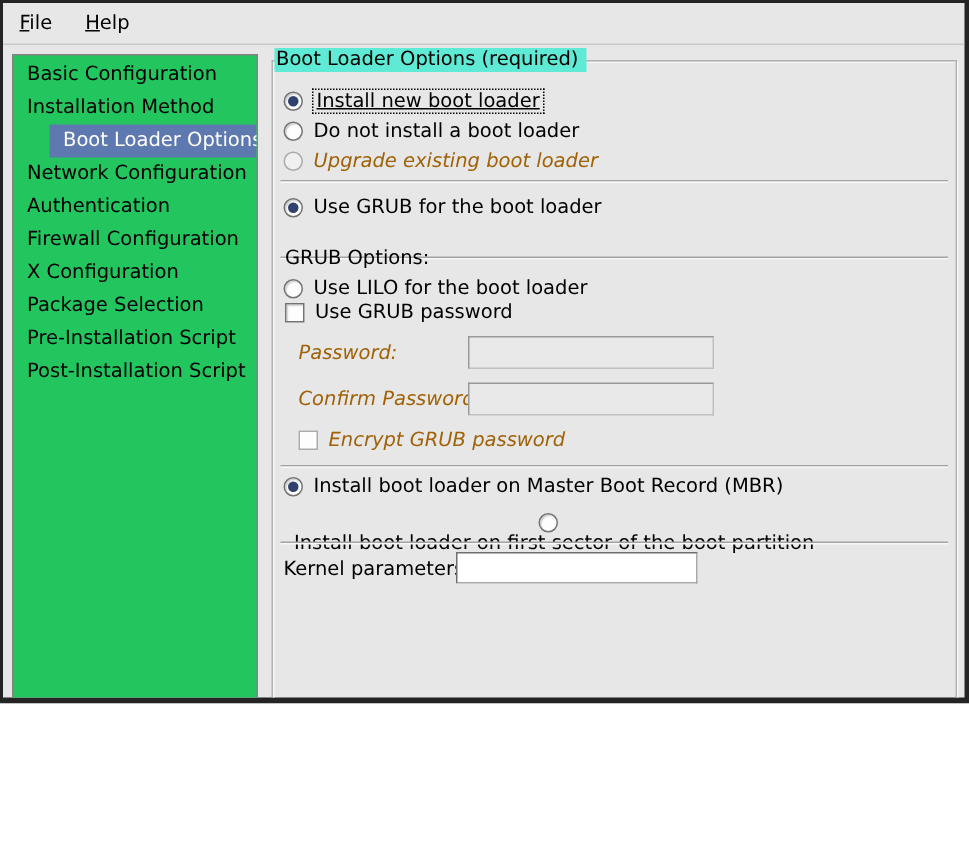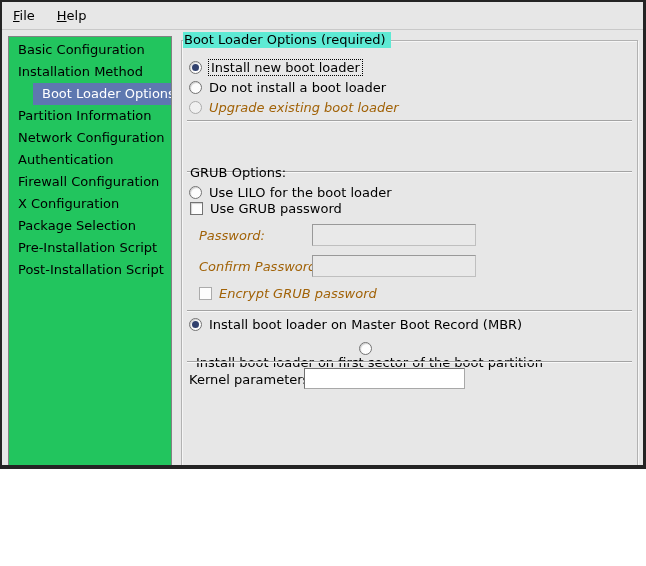--- a/index.html
+++ b/index.html
@@ -39,21 +39,21 @@
     border:1px solid #b2b2b2;
     box-shadow: inset 1px 1px 0 #f6f6f6, 1px 1px 0 #f6f6f6;
   }
   .frame-title {
     position:absolute; top:-9px; left:1px;
     background:#5eead4; padding:0 5px 0 1px; line-height:16px; white-space:nowrap;
   }
 
   .row { position:absolute; display:flex; align-items:center; height:16px; left:7px; }
   .row .lbl { margin-left:7px; white-space:nowrap; }
-  .row .lbl.focused { outline:1px dotted #000; padding:0 2px; }
+  .row .lbl.focused { outline:1px dotted #000; padding:0 2px;text-decoration:underline; }
   .disabled-text { color:#a16207;font-style:italic; }
 
   .radio {
     width:13px; height:13px; flex:none; border-radius:50%;
     background:#fdfdfd; border:1px solid #737373;
     box-shadow: inset 1px 1px 1px rgba(0,0,0,0.18);
     position:relative;
   }
   .radio.on::after {
     content:""; position:absolute; left:2px; top:2px; width:7px; height:7px;
@@ -89,21 +89,20 @@
 
   <div class="menubar">
     <span class="menu-item"><span class="mn">F</span><span>ile</span></span>
     <span class="menu-item"><span class="mn">H</span><span>elp</span></span>
   </div>
 
   <div class="sidebar">
     <div class="side-item">Basic Configuration</div>
     <div class="side-item">Installation Method</div>
     <div class="side-item selected">Boot Loader Options</div>
-    <div class="side-item">Partition Information</div>
     <div class="side-item">Network Configuration</div>
     <div class="side-item">Authentication</div>
     <div class="side-item">Firewall Configuration</div>
     <div class="side-item">X Configuration</div>
     <div class="side-item">Package Selection</div>
     <div class="side-item">Pre-Installation Script</div>
     <div class="side-item">Post-Installation Script</div>
   </div>
 
   <div class="frame">
@@ -117,20 +116,24 @@
       <span class="radio"></span>
       <span class="lbl">Do not install a boot loader</span>
     </div>
     <div class="row" style="top:58px;">
       <span class="radio disabled"></span>
       <span class="lbl disabled-text">Upgrade existing boot loader</span>
     </div>
 
     <div class="sep" style="top:79px;"></div>
 
+    <div class="row" style="top:89px;">
+      <span class="radio on"></span>
+      <span class="lbl">Use GRUB for the boot loader</span>
+    </div>
     <div class="row" style="top:99px;margin-top:44px;">
       <span class="radio"></span>
       <span class="lbl">Use LILO for the boot loader</span>
     </div>
 
     <div class="sep" style="top:130px;"></div>
 
     <span class="flabel" style="top:124px; left:8px;">GRUB Options:</span>
 
     <div class="row" style="top:159px; left:8px;">

